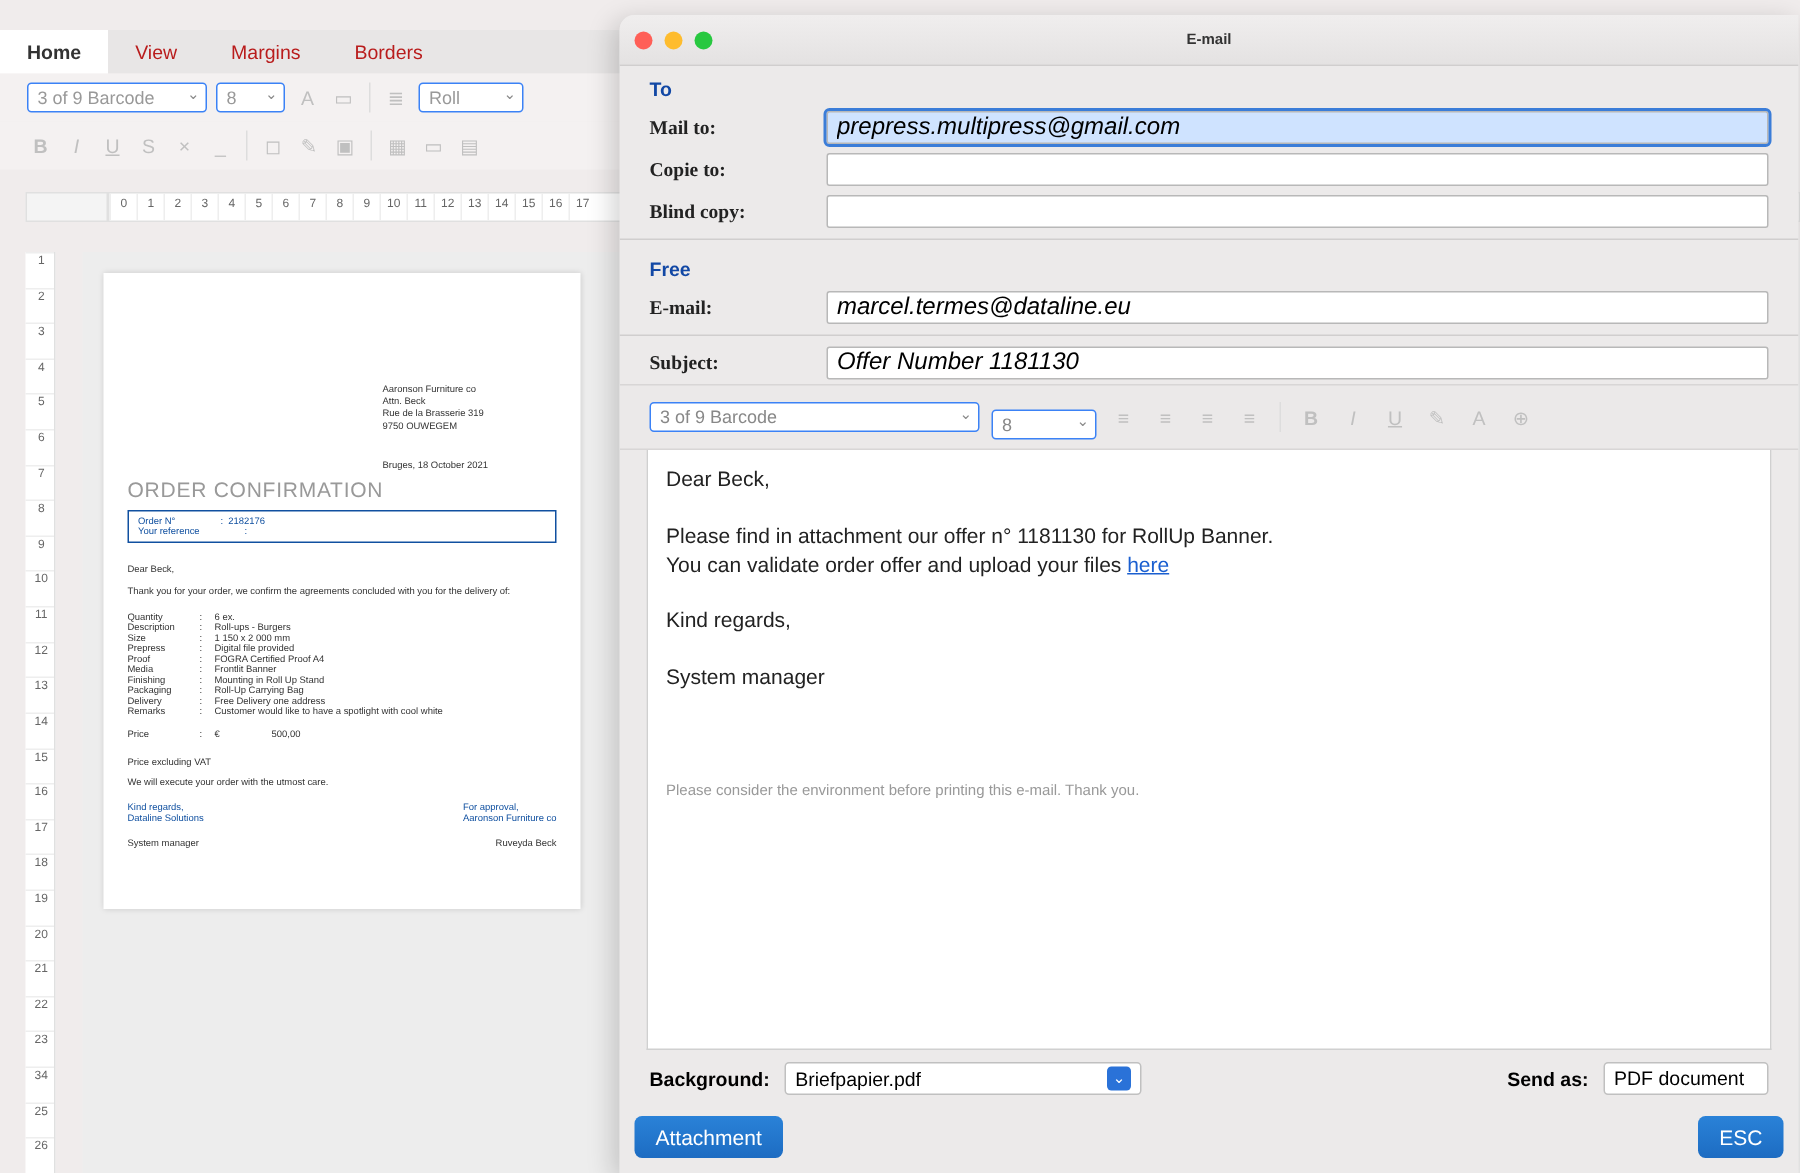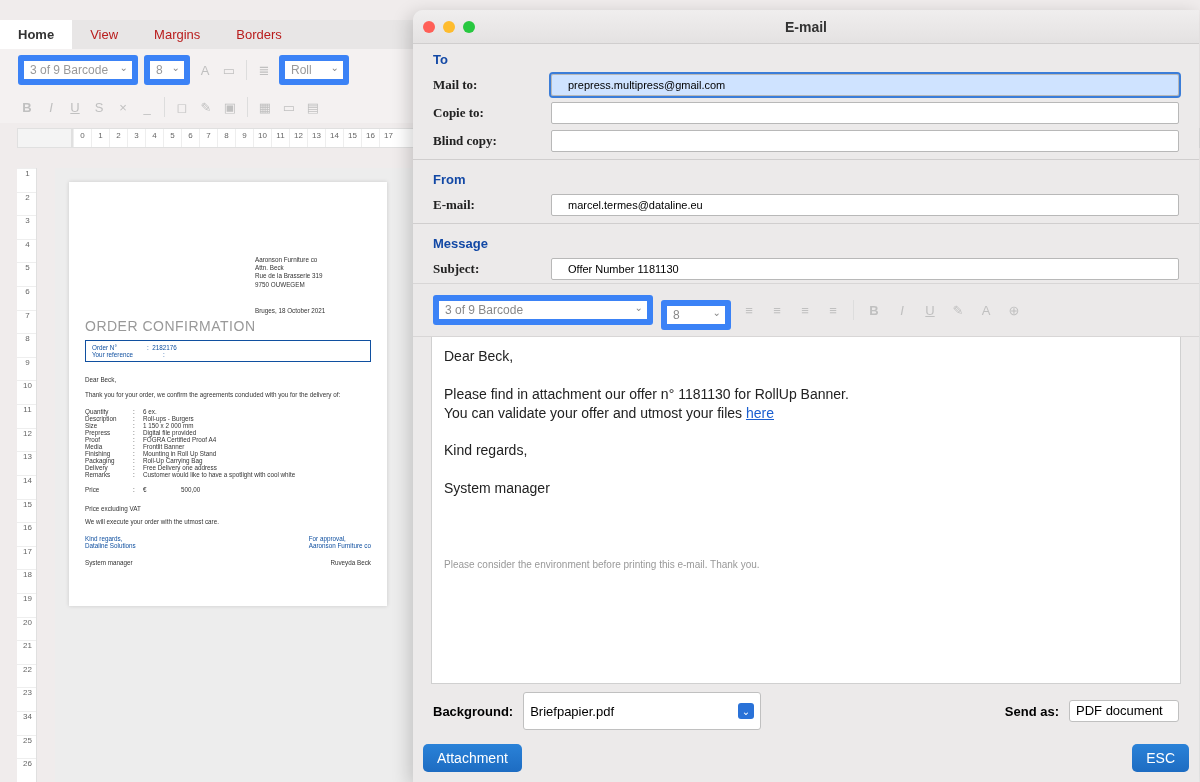--- a/index.html
+++ b/index.html
@@ -4,21 +4,21 @@
 <style>
 * { box-sizing: border-box; margin: 0; padding: 0; font-family: -apple-system, BlinkMacSystemFont, "Helvetica Neue", Arial, sans-serif; }
 body { background: #f0ecec; width: 1200px; height: 782px; overflow: hidden; position: relative; }
 
 
 .editor { position: absolute; left: 0; top: 20px; width: 420px; }
 .tabs { display: flex; background: #e8e6e6; font-size: 13px; }
 .tab { padding: 7px 18px; color: #b91c1c; cursor: pointer; }
 .tab.active { background: #fff; font-weight: 600; color: #333; }
 .toolbar-row { display: flex; align-items: center; gap: 6px; padding: 6px 18px; background: #f4f1f1; font-size: 12px; color: #999; }
-.sel { background: #fff; border: 6px solid #3b82f6; border-radius: 3px; padding: 2px 18px 2px 6px; font-size: 12px; position: relative; }
+.sel { background: #fff; border: 1px solid #3b82f6; border-radius: 3px; padding: 2px 18px 2px 6px; font-size: 12px; position: relative; }
 .sel::after { content: "⌄"; position: absolute; right: 4px; top: 1px; font-size: 10px; color: #888; }
 .tool-icon { width: 18px; height: 18px; display: inline-flex; align-items: center; justify-content: center; color: #c0c0c0; font-size: 13px; }
 .divider { width: 1px; height: 20px; background: #ddd; margin: 0 2px; }
 
 .ruler-corner { position: absolute; left: 17px; top: 128px; width: 55px; height: 20px; background: #f4f4f4; border: 1px solid #e0e0e0; }
 .ruler-h { position: absolute; left: 72px; top: 128px; right: 0; height: 20px; background: #fff; border: 1px solid #e0e0e0; display: flex; font-size: 8px; color: #666; }
 .ruler-h span { width: 18px; text-align: center; border-left: 1px solid #eee; padding-top: 2px; }
 .ruler-v { position: absolute; left: 17px; top: 168px; width: 20px; bottom: 0; background: #fff; border-right: 1px solid #e0e0e0; display: flex; flex-direction: column; font-size: 8px; color: #666; }
 .ruler-v span { height: 38px; text-align: center; border-top: 1px solid #eee; padding-left: 2px; writing-mode: horizontal-tb; }
 
@@ -42,42 +42,42 @@
 .sig .left { color: #1050a0; }
 .sig .right { color: #1050a0; }
 .sm { margin-top: 10px; display: flex; justify-content: space-between; }
 
 
 .email-win { position: absolute; left: 413px; top: 10px; width: 786px; height: 772px; background: #eceaea; border-radius: 10px 0 0 0; box-shadow: -4px 4px 18px rgba(0,0,0,.18); overflow: hidden; display: flex; flex-direction: column; }
 .titlebar { height: 34px; background: linear-gradient(#f0eeee,#e4e2e2); border-bottom: 1px solid #d0cece; display: flex; align-items: center; position: relative; }
 .traffic { display: flex; gap: 8px; margin-left: 10px; }
 .dot { width: 12px; height: 12px; border-radius: 50%; }
 .dot.r { background: #ff5f57; } .dot.y { background: #febc2e; } .dot.g { background: #28c840; }
-.win-title { position: absolute; left: 0; right: 0; text-align: center; font-size: 14px; font-weight: 600; color: #333; }
+.win-title { position: absolute; left: 0; right: 0; text-align: center; font-size: 10px; font-weight: 600; color: #333; }
 
 .section-label { color: #1248a5; font-weight: 600; font-size: 13px; padding: 8px 20px 4px; }
 .field-row { display: flex; align-items: center; padding: 3px 20px; }
 .field-row label { width: 118px; font-size: 13px; font-weight: 600; color: #222; font-family: Liberation Serif, serif; }
-.field-row input { flex: 1; height: 22px; border: 1px solid #b8b8b8; border-radius: 2px; padding: 0 16px; font-size: 11px; background: #fff; }
+.field-row input { flex: 1; height: 22px; border: 1px solid #b8b8b8; border-radius: 2px; padding: 0 6px; font-size: 16px; background: #fff; font-style: italic; }
 .field-row input.hl { outline: 2px solid #3b7dd8; background: #cfe3ff; }
 
 .hr { height: 1px; background: #d0cece; margin: 4px 0; }
 
 .msg-toolbar { display: flex; align-items: center; gap: 8px; padding: 6px 20px; background: #ebe9e9; border-top: 1px solid #d8d6d6; border-bottom: 1px solid #d8d6d6; }
 .msg-toolbar .sel { width: 220px; color: #888; }
 .msg-toolbar .sel.sm { width: 70px; }
 .ticon { width: 20px; height: 20px; display:inline-flex; align-items:center; justify-content:center; color:#c0c0c0; font-size: 13px; }
 
 .msg-body { flex: 1; background: #fff; margin: 0 18px 0 18px; border: 1px solid #d0d0d0; border-top: none; padding: 10px 12px; font-size: 14px; color: #222; line-height: 1.35; overflow: auto; }
 .msg-body a { color: #1a5fd0; }
 .msg-footer { font-size: 10px; color: #999; margin-top: 60px; }
 
 .bottom-row { display: flex; align-items: center; padding: 8px 20px; gap: 10px; background: #eceaea; font-size: 13px; }
 .bottom-row label { font-weight: 600; }
-.bg-select { flex: 1; max-width: 310px; background:#fff; border:1px solid #c0c0c0; border-radius:3px; height:38px; padding:2px 6px; display:flex; align-items:center; justify-content:space-between; font-size:13px; }
+.bg-select { flex: 1; max-width: 310px; background:#fff; border:1px solid #c0c0c0; border-radius:3px; height:22px; padding:2px 6px; display:flex; align-items:center; justify-content:space-between; font-size:13px; }
 .bg-select .chev { background:#2a72d8; color:#fff; width:16px; height:16px; border-radius:3px; display:inline-flex; align-items:center; justify-content:center; font-size:10px; }
 .sendas-val { background:#fff; border:1px solid #c0c0c0; border-radius:3px; height:22px; padding:2px 6px; font-size:13px; min-width:110px; }
 .gap { flex: 1; }
 
 .action-bar { display:flex; justify-content:space-between; padding: 6px 10px 10px; background: #eceaea; }
 .btn { background: linear-gradient(#2a82d8,#1d6cc2); color:#fff; border:none; border-radius:5px; padding:6px 14px; font-size:14px; font-weight:500; cursor:pointer; }
 </style>
 </head>
 <body>
 
@@ -288,28 +288,27 @@
   <div class="field-row">
     <label>Copie to:</label>
     <input value="" style="">
   </div>
   <div class="field-row">
     <label>Blind copy:</label>
     <input value="" style="">
   </div>
   <div class="hr"></div>
 
-  <div class="section-label">From</div>
+  <div class="section-label">Free</div>
   <div class="field-row">
     <label>E-mail:</label>
     <input value="marcel.termes@dataline.eu" style="">
   </div>
   <div class="hr"></div>
 
-  <div class="section-label">Message</div>
   <div class="field-row">
     <label>Subject:</label>
     <input value="Offer Number 1181130" style="">
   </div>
 
   <div class="msg-toolbar">
     <span class="sel">3 of 9 Barcode</span>
     <span class="sel sm">8</span>
     <span class="ticon">≡</span>
     <span class="ticon">≡</span>
@@ -327,21 +326,21 @@
       </span>
     <span class="ticon">✎</span>
     <span class="ticon">A</span>
     <span class="ticon">⊕</span>
   </div>
 
   <div class="msg-body">
     <div>Dear Beck,</div>
     <br>
     <div>Please find in attachment our offer n° 1181130 for RollUp Banner.</div>
-    <div><span>You can validate your offer and utmost your files </span><a href="#">here</a></div>
+    <div><span>You can validate order offer and upload your files </span><a href="#">here</a></div>
     <br>
     <div>Kind regards,</div>
     <br>
     <div>System manager</div>
     <div class="msg-footer">Please consider the environment before printing this e-mail. Thank you.</div>
   </div>
 
   <div class="bottom-row">
     <label>Background:</label>
     <div class="bg-select">

